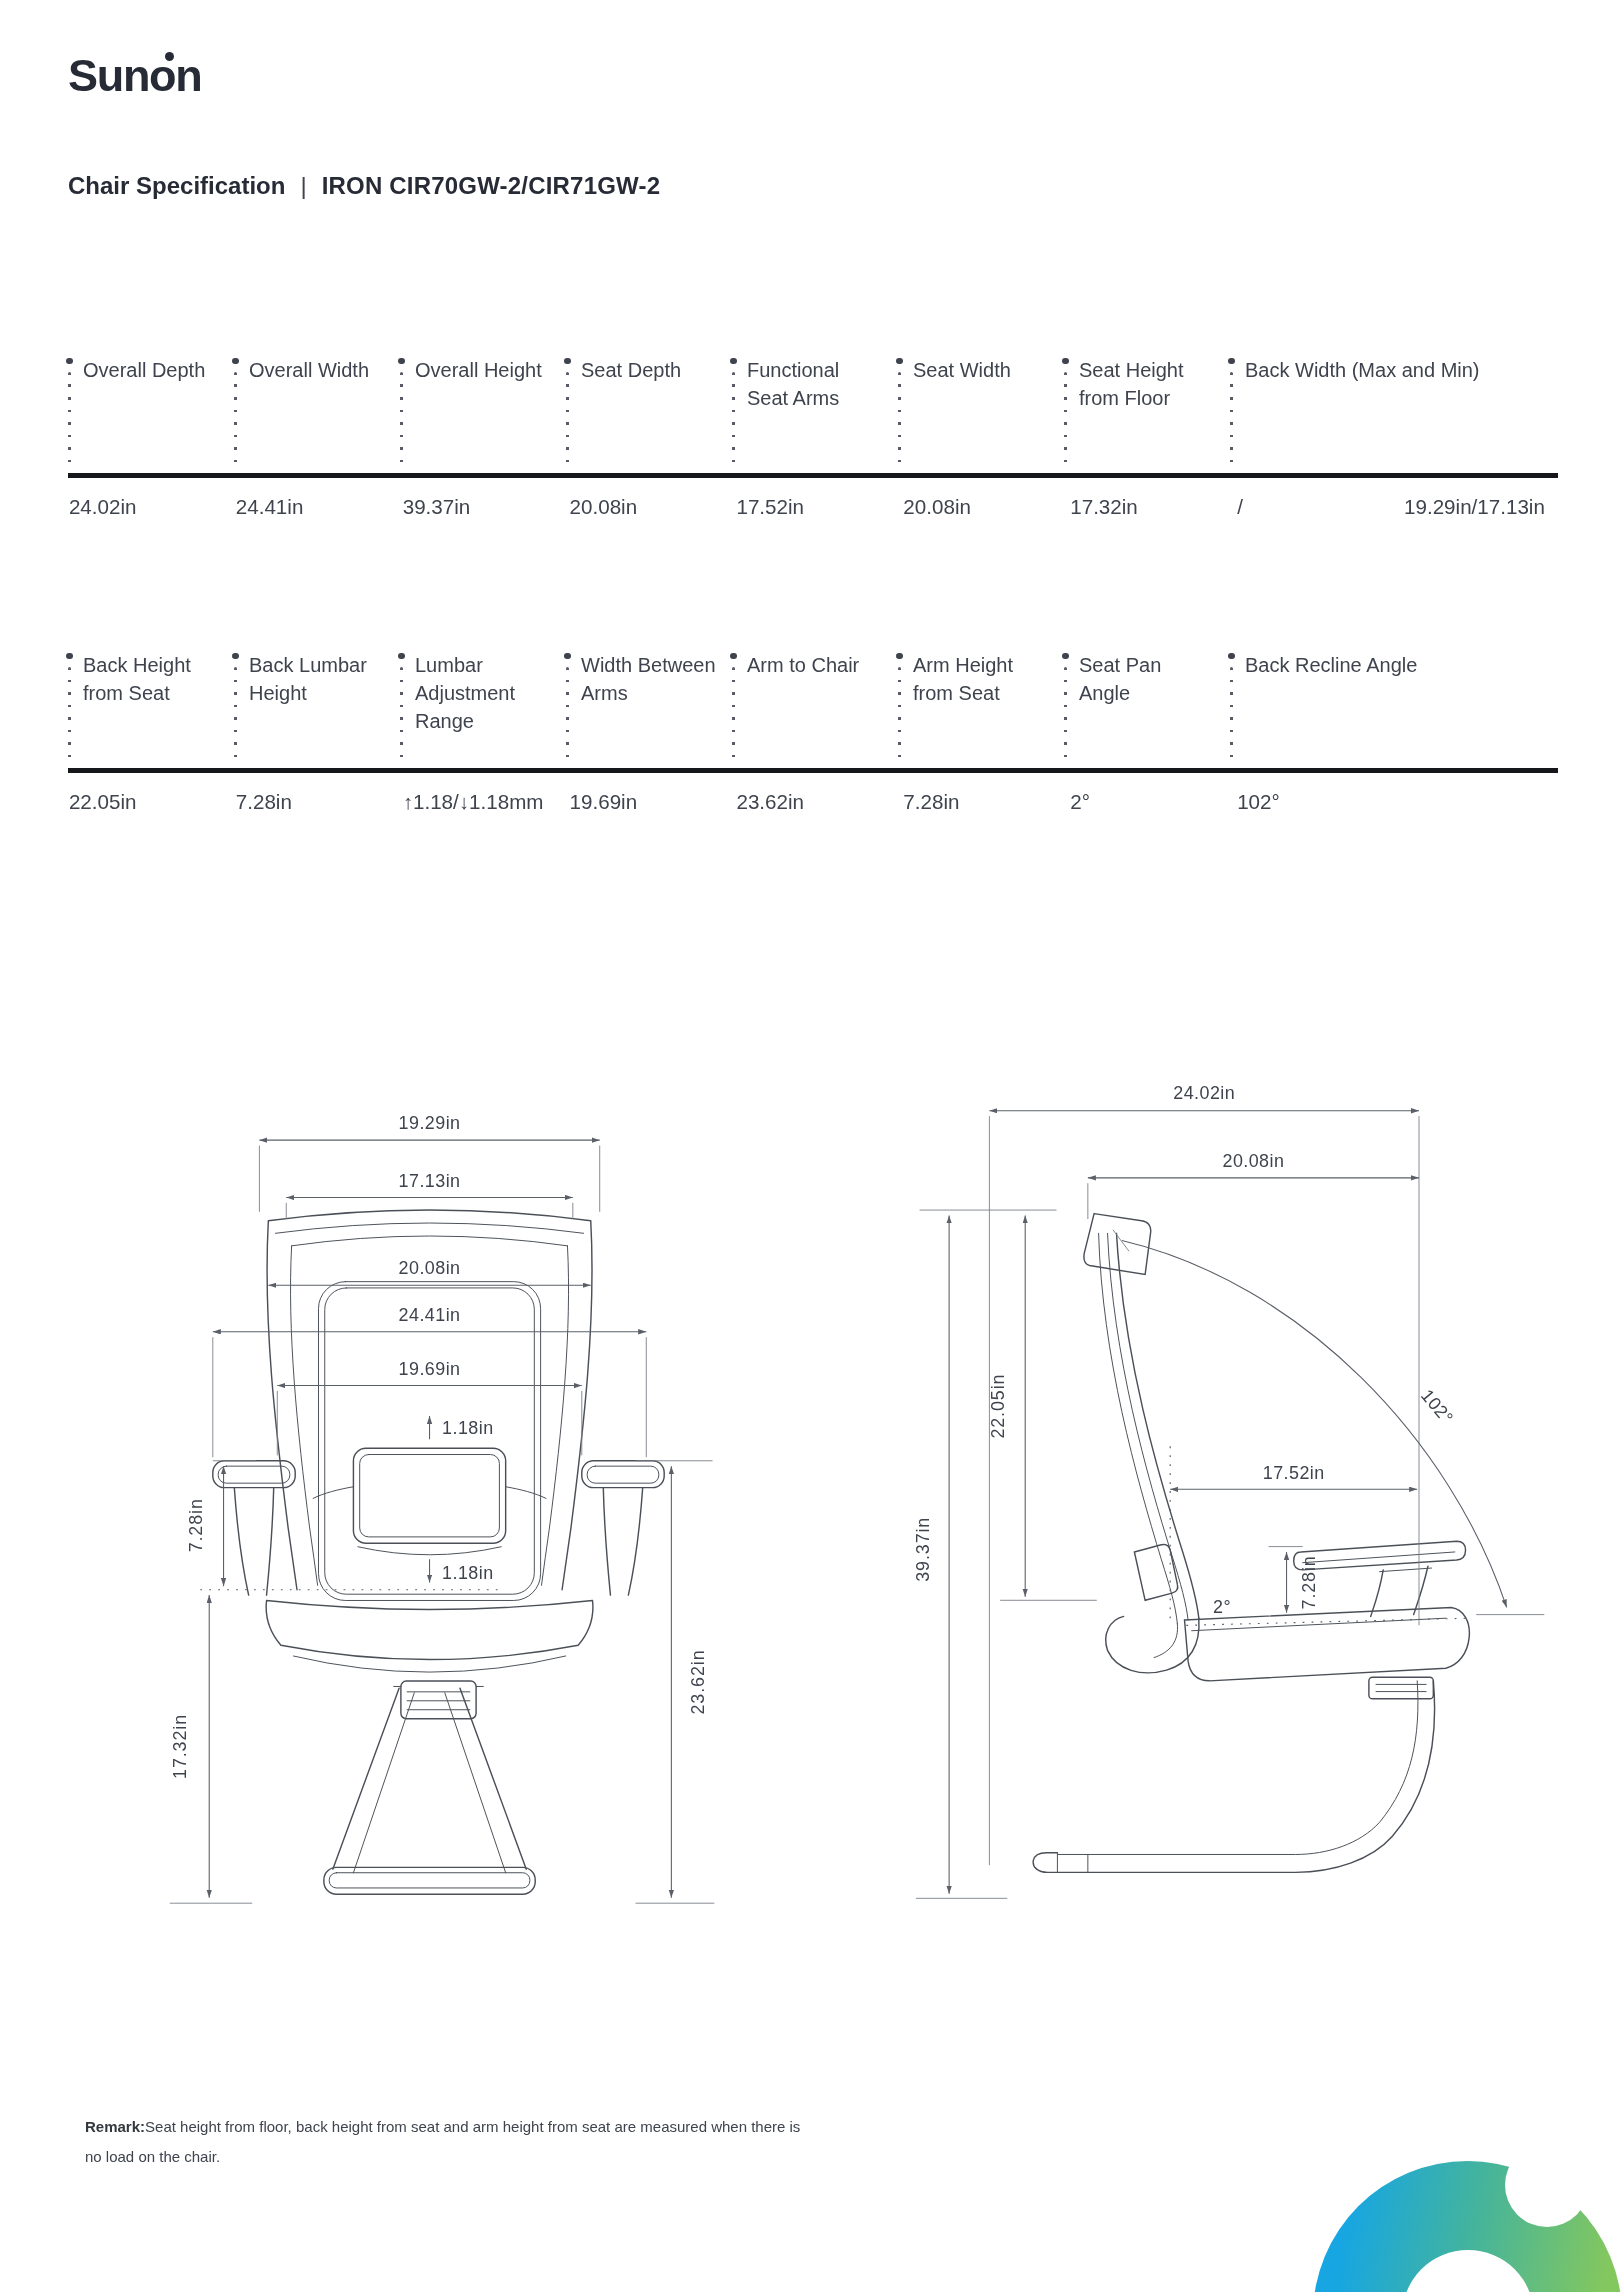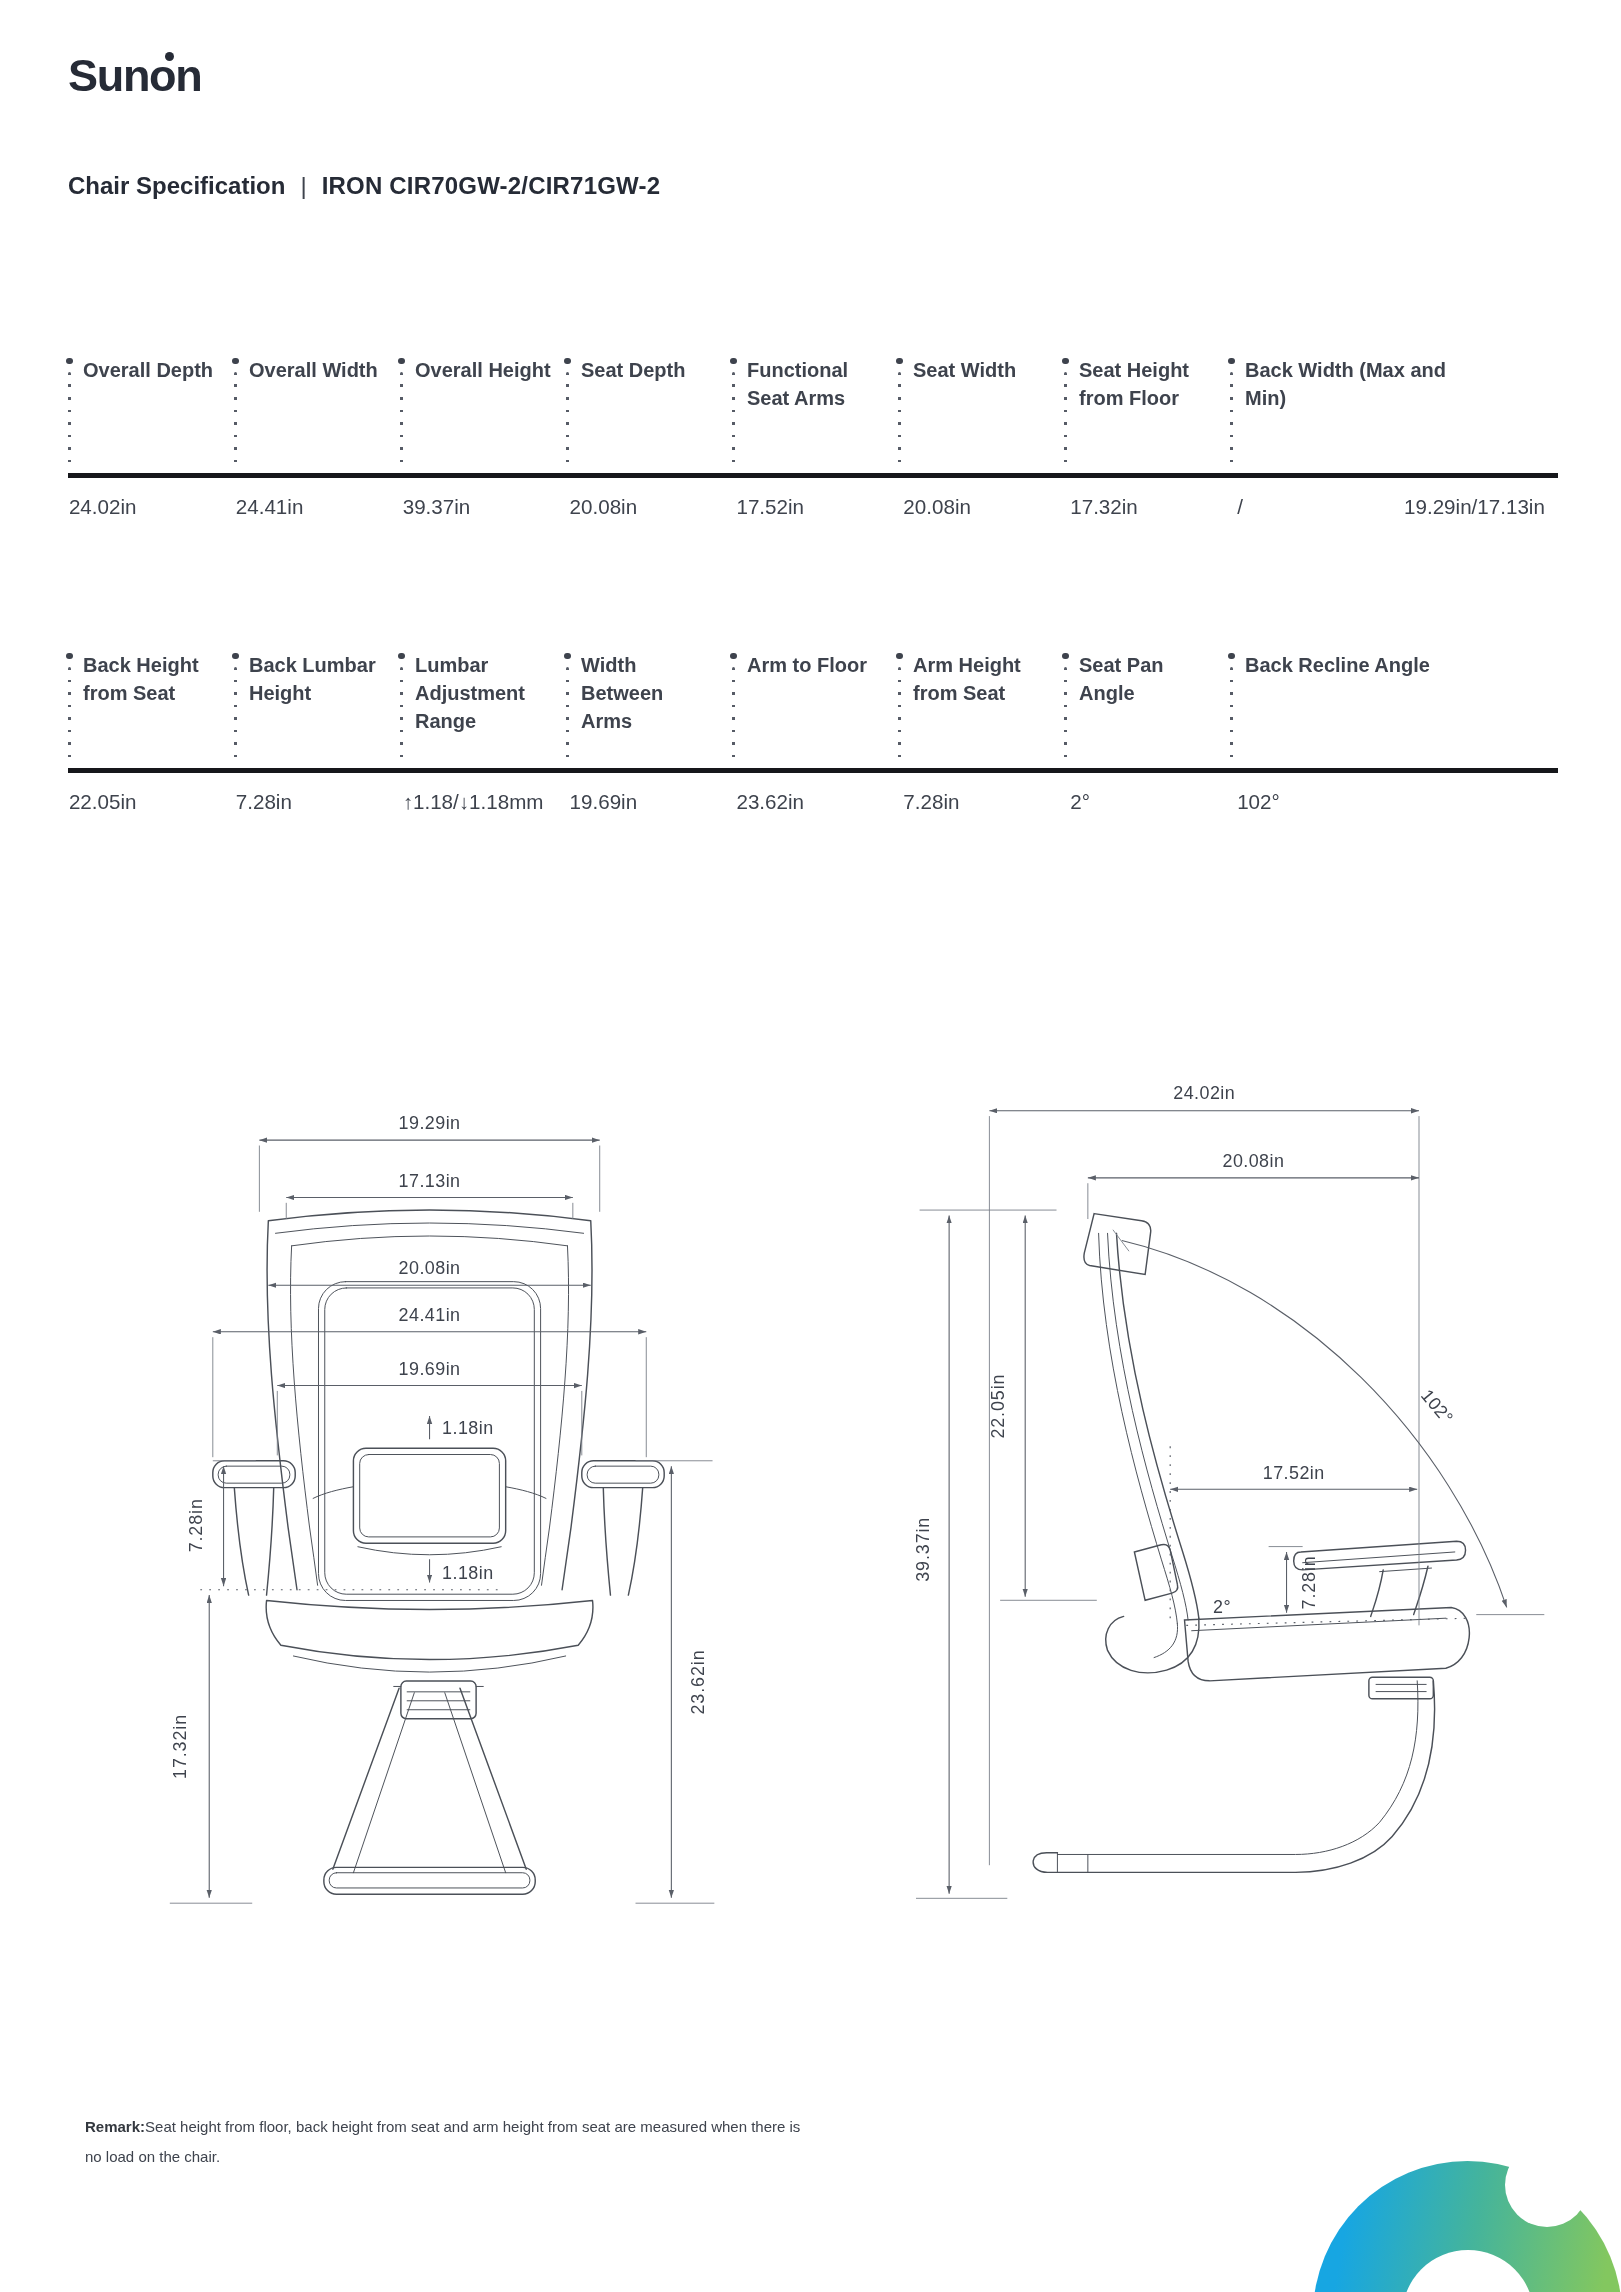--- a/index.html
+++ b/index.html
@@ -16,21 +16,21 @@
   .title{position:absolute;left:68px;top:172px;font-size:24px;color:#262b36;
          display:flex;gap:15px;align-items:flex-end;}
   .title-main{font-weight:700;}
   .title-sep{font-weight:300;color:#3e434d;}
   .title-model{font-weight:600;letter-spacing:0.2px;}
 
   
   .spec-table{position:absolute;left:68px;width:1490px;}
   #table1{top:355px;} #table2{top:650px;}
   .spec-cols{display:flex;height:118px;}
-  .spec-cell{width:166px;flex:none;position:relative;font-weight:bold;}
+  .spec-cell{width:166px;flex:none;position:relative;}
   .bdot{position:absolute;left:-1.8px;top:2.7px;width:6.3px;height:6.3px;border-radius:50%;background:#3e434d;}
   .dotline{position:absolute;left:0;top:17px;height:93px;width:2.7px;border-radius:1.8px;
         background:repeating-linear-gradient(#565b66 0 2.7px,transparent 2.7px 12.5px);}
   .spec-label{padding-left:15px;padding-top:0.9px;font-size:20px;line-height:28px;
         color:#3e434d;width:136px;}
   .spec-cell.wide .spec-label{width:242px;}
   .spec-rule{height:4.5px;background:#16171b;width:1490px;}
   .spec-vals{display:flex;padding-top:17px;}
   .spec-val{width:166px;flex:none;font-size:20.6px;color:#3e434d;padding-left:0.9px;}
 
@@ -151,21 +151,21 @@
           <div class="spec-label">Lumbar Adjustment Range</div>
         </div>
       <div class="spec-cell">
           <span class="bdot"></span>
           <span class="dotline"></span>
           <div class="spec-label">Width Between Arms</div>
         </div>
       <div class="spec-cell">
           <span class="bdot"></span>
           <span class="dotline"></span>
-          <div class="spec-label">Arm to Floor</div>
+          <div class="spec-label">Arm to Chair</div>
         </div>
       <div class="spec-cell">
           <span class="bdot"></span>
           <span class="dotline"></span>
           <div class="spec-label">Arm Height from Seat</div>
         </div>
       <div class="spec-cell">
           <span class="bdot"></span>
           <span class="dotline"></span>
           <div class="spec-label">Seat Pan Angle</div>

